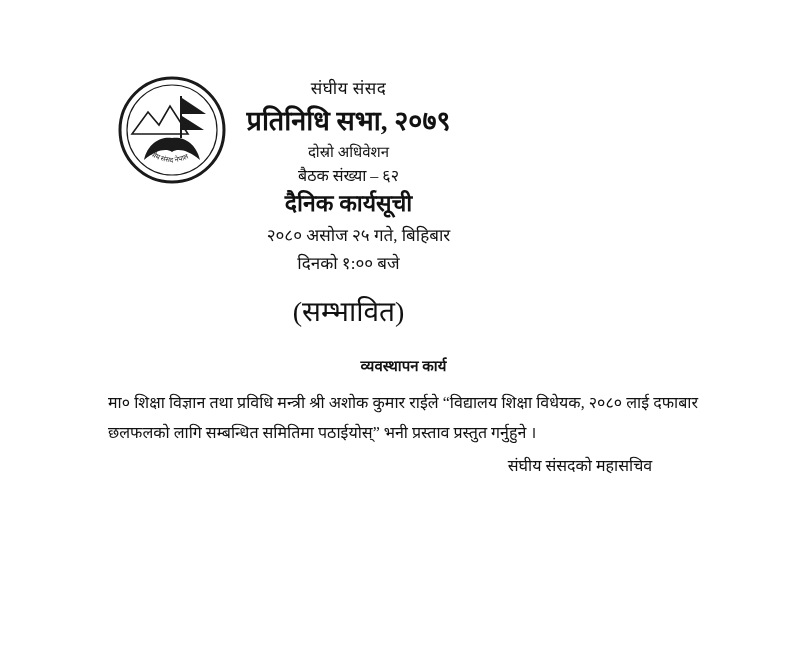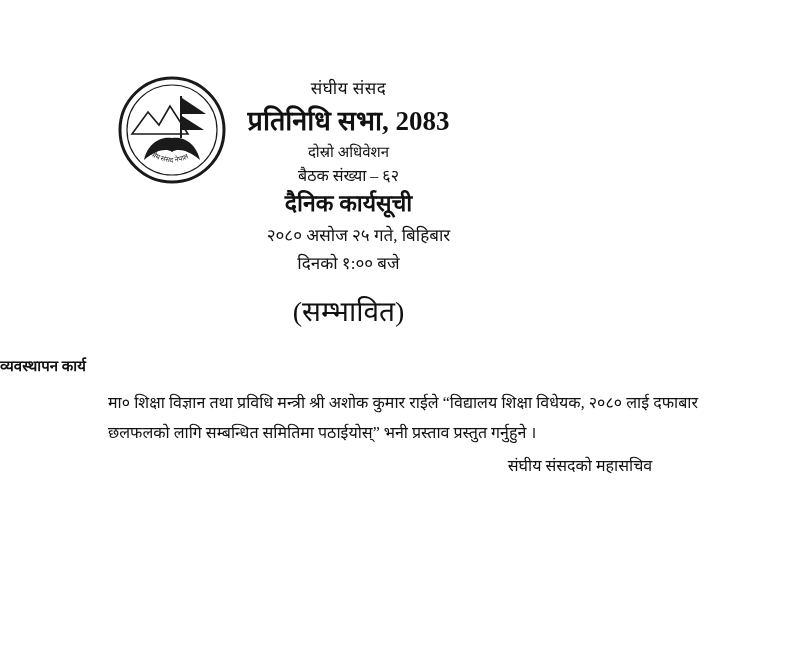--- a/index.html
+++ b/index.html
@@ -79,20 +79,21 @@
     font-size: 28px;
     margin-top: 20px;
   }
 
   
   .section-title {
     position: absolute;
     left: 0;
     top: 355px;
     width: 807px;
+    text-align: center;
     font-size: 15px;
     font-weight: bold;
   }
 
   
   .body-para {
     position: absolute;
     left: 108px;
     top: 388px;
     width: 590px;
@@ -135,21 +136,21 @@
 
       <path id="arcpath" d="M20 62 A 36 36 0 0 0 88 62" fill="none"></path>
       <text font-family="Liberation Serif, serif" font-size="7" fill="#1a1a1a">
         <textPath href="#arcpath" startOffset="18%">संघीय संसद नेपाल</textPath>
       </text>
     </svg>
   </div>
 
   <div class="header">
     <span class="hdr-line l1">संघीय संसद</span>
-    <span class="hdr-line l2">प्रतिनिधि सभा, 2083</span>
+    <span class="hdr-line l2">प्रतिनिधि सभा, २०७९</span>
     <span class="hdr-line l3">दोस्रो अधिवेशन</span>
     <span class="hdr-line l4">बैठक संख्या – ६२</span>
     <span class="hdr-line l5">दैनिक कार्यसूची</span>
     <span class="hdr-line l6">२०८० असोज २५ गते, बिहिबार</span>
     <span class="hdr-line l7">दिनको १:०० बजे</span>
     <span class="hdr-line l8">(सम्भावित)</span>
   </div>
 
   <div class="section-title">व्यवस्थापन कार्य</div>
 

